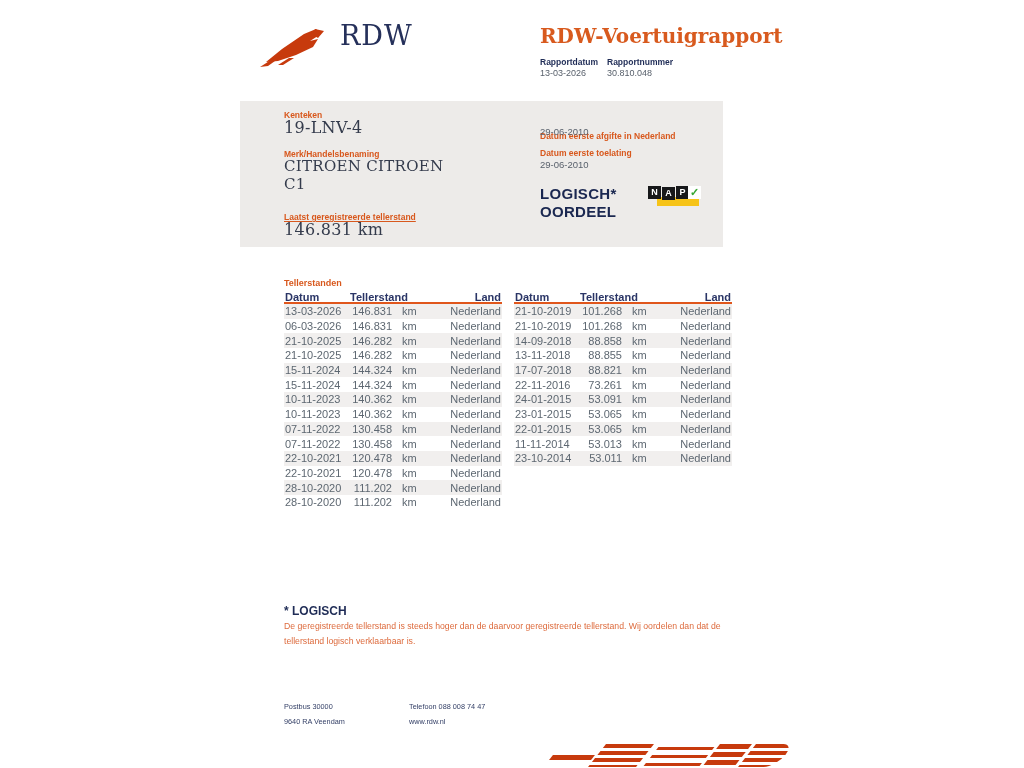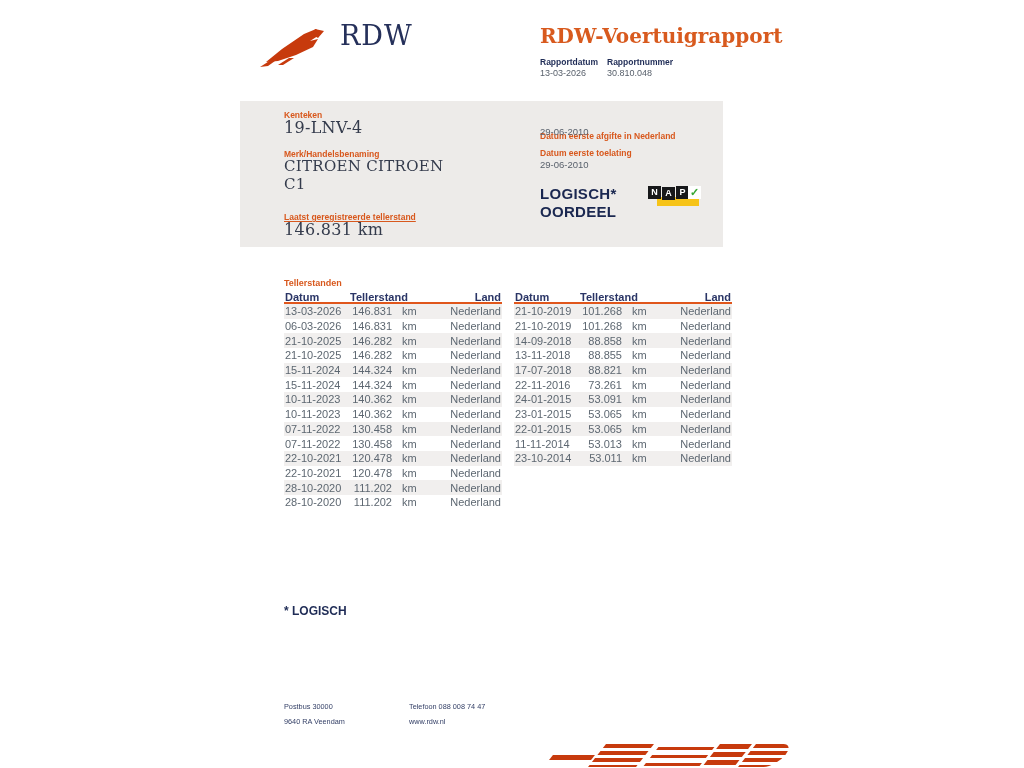--- a/index.html
+++ b/index.html
@@ -339,20 +339,21 @@
           <span class="c-ts">
             <span class="ts-num">53.011</span>
             <span class="ts-unit">km</span>
           </span>
           <span class="c-land">Nederland</span>
         </div>
       </div>
   </div>
 
   <div class="note-head">* LOGISCH</div>
+  <div class="note-text">De geregistreerde tellerstand is steeds hoger dan de daarvoor geregistreerde tellerstand. Wij oordelen dan dat de tellerstand logisch verklaarbaar is.</div>
 
   <div class="foot addr">
     <div>Postbus 30000</div>
     <div>9640 RA Veendam</div>
   </div>
   <div class="foot contact">
     <div>Telefoon 088 008 74 47</div>
     <div>www.rdw.nl</div>
   </div>
 

